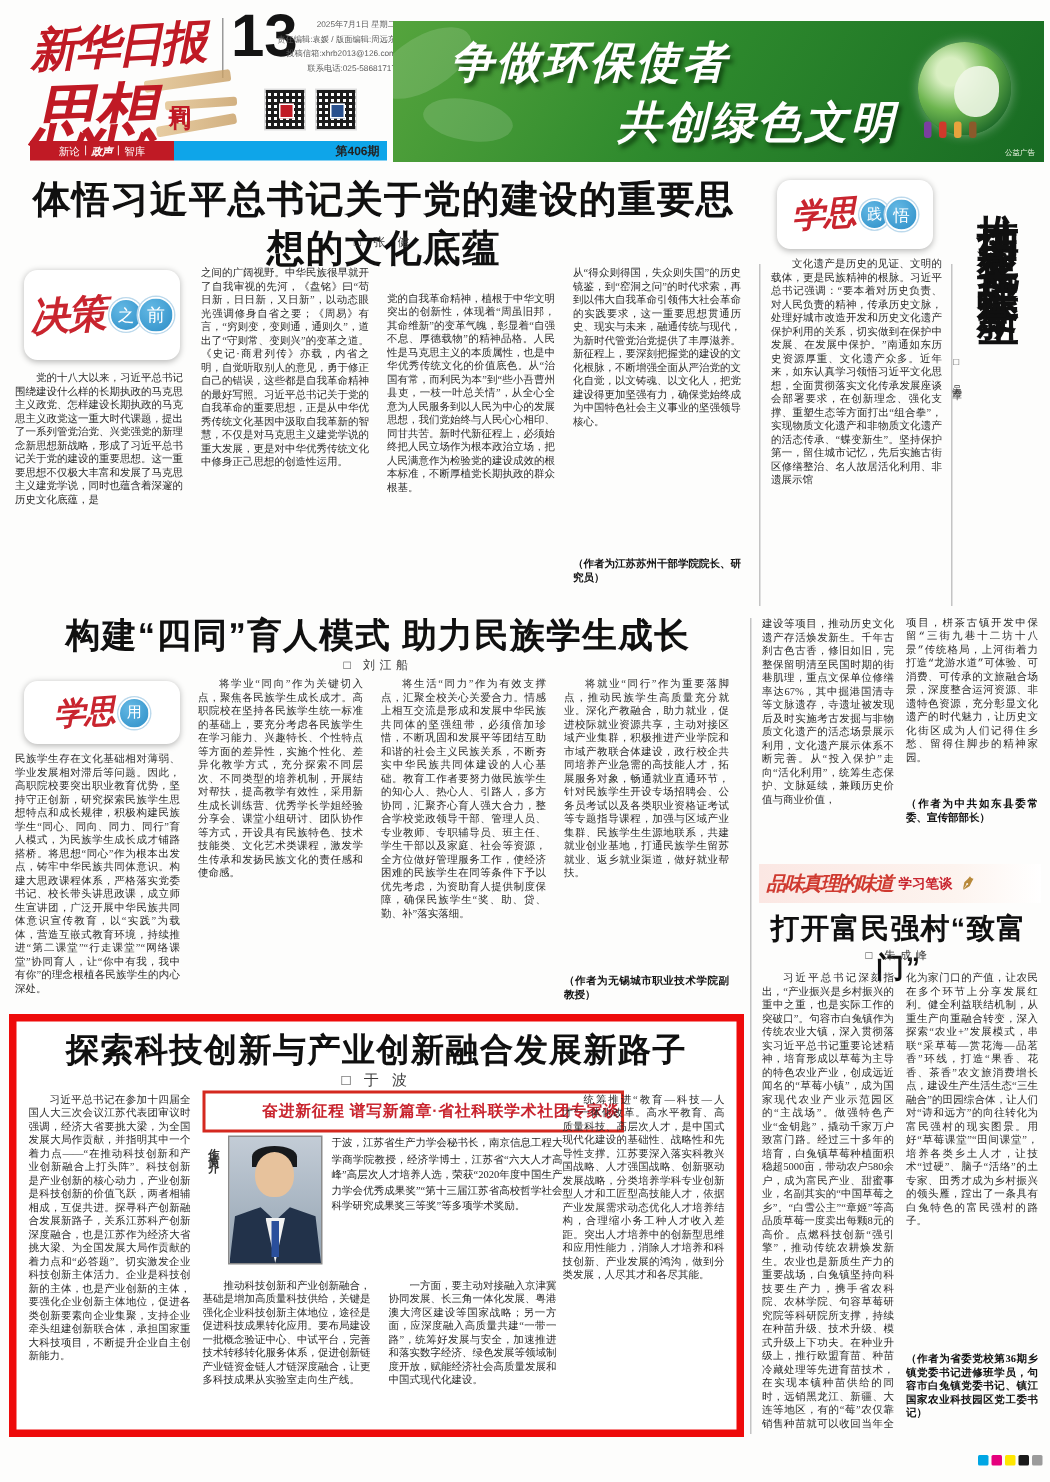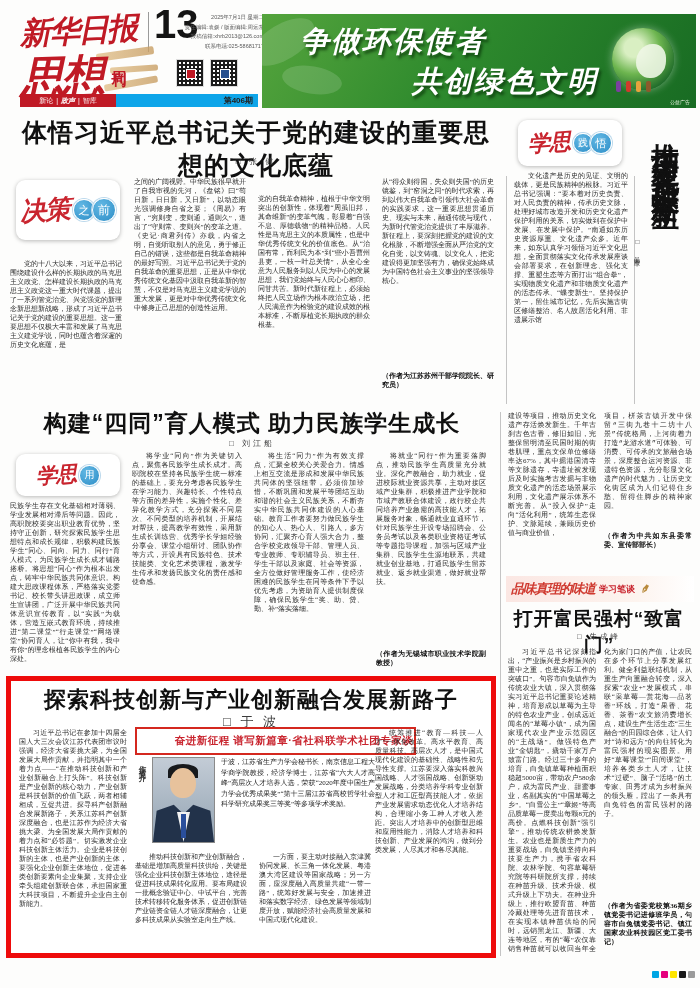--- a/index.html
+++ b/index.html
@@ -149,21 +149,21 @@
 
   <div class="abs headline" style="left:10px;top:116px;width:492px;font-size:25px;">体悟习近平总书记关于党的建设的重要思想的文化底蕴</div>
   <div class="abs byline" style="left:10px;top:156px;width:492px;">□ 张 健</div>
 
   <div class="abs stamp" style="left:16px;top:180px;width:104px;height:60px;">
     <span class="stamp-script" style="font-size:26px;">决策</span>
     <span class="stamp-circle" style="width:20px;height:20px;font-size:11px;margin-left:2px;">之</span>
     <span class="stamp-circle" style="width:22px;height:22px;font-size:12px;margin-left:-4px;">前</span>
   </div>
 
-  <div class="abs col ind" style="left:10px;top:248px;width:112px;height:156px;margin-top:12px;">党的十八大以来，习近平总书记围绕建设什么样的长期执政的马克思主义政党、怎样建设长期执政的马克思主义政党这一重大时代课题，提出了一系列管党治党、兴党强党的新理念新思想新战略，形成了习近平总书记关于党的建设的重要思想。这一重要思想不仅极大丰富和发展了马克思主义建党学说，同时也蕴含着深邃的历史文化底蕴，是</div>
+  <div class="abs col ind" style="left:10px;top:248px;width:112px;height:156px;">党的十八大以来，习近平总书记围绕建设什么样的长期执政的马克思主义政党、怎样建设长期执政的马克思主义政党这一重大时代课题，提出了一系列管党治党、兴党强党的新理念新思想新战略，形成了习近平总书记关于党的建设的重要思想。这一重要思想不仅极大丰富和发展了马克思主义建党学说，同时也蕴含着深邃的历史文化底蕴，是</div>
   <div class="abs col" style="left:134px;top:178px;width:112px;height:226px;">之间的广阔视野。中华民族很早就开了自我审视的先河，《盘铭》曰“苟日新，日日新，又日新”，以动态眼光强调修身自省之要；《周易》有言，“穷则变，变则通，通则久”，道出了“守则常、变则兴”的变革之道。《史记·商君列传》亦载，内省之明，自觉听取别人的意见，勇于修正自己的错误，这些都是自我革命精神的最好写照。习近平总书记关于党的自我革命的重要思想，正是从中华优秀传统文化基因中汲取自我革新的智慧，不仅是对马克思主义建党学说的重大发展，更是对中华优秀传统文化中修身正己思想的创造性运用。</div>
   <div class="abs col" style="left:258px;top:178px;width:112px;height:226px;margin-top:17px;">党的自我革命精神，植根于中华文明突出的创新性，体现着“周虽旧邦，其命维新”的变革气魄，彰显着“自强不息、厚德载物”的精神品格。人民性是马克思主义的本质属性，也是中华优秀传统文化的价值底色。从“治国有常，而利民为本”到“些小吾曹州县吏，一枝一叶总关情”，从全心全意为人民服务到以人民为中心的发展思想，我们党始终与人民心心相印、同甘共苦。新时代新征程上，必须始终把人民立场作为根本政治立场，把人民满意作为检验党的建设成效的根本标准，不断厚植党长期执政的群众根基。</div>
   <div class="abs col" style="left:382px;top:178px;width:112px;height:192px;">从“得众则得国，失众则失国”的历史镜鉴，到“窑洞之问”的时代求索，再到以伟大自我革命引领伟大社会革命的实践要求，这一重要思想贯通历史、现实与未来，融通传统与现代，为新时代管党治党提供了丰厚滋养。新征程上，要深刻把握党的建设的文化根脉，不断增强全面从严治党的文化自觉，以文铸魂、以文化人，把党建设得更加坚强有力，确保党始终成为中国特色社会主义事业的坚强领导核心。</div>
   <div class="abs attrib" style="left:382px;top:372px;width:112px;height:30px;">（作者为江苏苏州干部学院院长、研究员）</div>
 
   <div class="abs vline" style="left:506px;top:176px;height:228px;"></div>
 
   <div class="abs stamp" style="left:518px;top:120px;width:104px;height:46px;">
     <span class="stamp-script" style="font-size:22px;">学思</span>
     <span class="stamp-circle" style="width:18px;height:18px;font-size:10px;margin-left:2px;">践</span>
@@ -207,21 +207,21 @@
   <div class="abs col ind" style="left:508px;top:648px;width:88px;height:306px;">习近平总书记深刻指出，“产业振兴是乡村振兴的重中之重，也是实际工作的突破口”。句容市白兔镇作为传统农业大镇，深入贯彻落实习近平总书记重要论述精神，培育形成以草莓为主导的特色农业产业，创成远近闻名的“草莓小镇”，成为国家现代农业产业示范园区的“主战场”。做强特色产业“金钥匙”，撬动千家万户致富门路。经过三十多年的培育，白兔镇草莓种植面积稳超5000亩，带动农户580余户，成为富民产业、甜蜜事业，名副其实的“中国草莓之乡”。“白雪公主”“章姬”等高品质草莓一度卖出每颗8元的高价。点燃科技创新“强引擎”，推动传统农耕焕发新生。农业也是新质生产力的重要战场，白兔镇坚持向科技要生产力，携手省农科院、农林学院、句容草莓研究院等科研院所支撑，持续在种苗升级、技术升级、模式升级上下功夫。在种业升级上，推行欧盟育苗、种苗冷藏处理等先进育苗技术，在实现本镇种苗供给的同时，远销黑龙江、新疆、大连等地区，有的“莓”农仅靠销售种苗就可以收回当年全部生产成本。在技术升级上，大力推广全程绿色防控、生物菌肥制肥管理和水肥一体化灌溉等先进技术，如今的温室玻璃大棚，温度、湿度、光照等自动化控制，产量大、品质高、观赏性强。</div>
   <div class="abs col" style="left:604px;top:648px;width:88px;height:252px;">化为家门口的产值，让农民在多个环节上分享发展红利。健全利益联结机制，从重生产向重融合转变，深入探索“农业+”发展模式，串联“采草莓—赏花海—品茗香”环线，打造“果香、花香、茶香”农文旅消费增长点，建设生产生活生态“三生融合”的田园综合体，让人们对“诗和远方”的向往转化为富民强村的现实图景。用好“草莓课堂”“田间课堂”，培养各类乡土人才，让技术“过硬”、脑子“活络”的土专家、田秀才成为乡村振兴的领头雁，蹚出了一条具有白兔特色的富民强村的路子。</div>
   <div class="abs attrib" style="left:604px;top:902px;width:88px;height:56px;">（作者为省委党校第36期乡镇党委书记进修班学员，句容市白兔镇党委书记、镇江国家农业科技园区党工委书记）</div>
 
   <div class="abs" style="left:652px;top:964px;">
     <span class="cmyk-dot" style="background: rgb(0, 166, 228);"></span><span class="cmyk-dot" style="background: rgb(229, 0, 125);"></span><span class="cmyk-dot" style="background: rgb(255, 230, 0);"></span><span class="cmyk-dot" style="background: rgb(26, 26, 26);"></span><span class="cmyk-dot" style="background: rgb(155, 155, 155);"></span>
   </div>
 
   <div class="abs redbox">
     <div class="abs headline" style="left:0;top:4px;width:480px;font-size:22px;">探索科技创新与产业创新融合发展新路子</div>
-    <div class="abs byline" style="left:0;top:32px;width:480px;font-size:13px;">□ 于 波</div>
+    <div class="abs byline" style="left:0;top:32px;width:480px;font-size:10px;">□ 于 波</div>
 
     <div class="abs col ind" style="left:8px;top:48px;width:108px;height:216px;">习近平总书记在参加十四届全国人大三次会议江苏代表团审议时强调，经济大省要挑大梁，为全国发展大局作贡献，并指明其中一个着力点——“在推动科技创新和产业创新融合上打头阵”。科技创新是产业创新的核心动力，产业创新是科技创新的价值飞跃，两者相辅相成，互促共进。探寻科产创新融合发展新路子，关系江苏科产创新深度融合，也是江苏作为经济大省挑大梁、为全国发展大局作贡献的着力点和“必答题”。切实激发企业科技创新主体活力。企业是科技创新的主体，也是产业创新的主体，要强化企业创新主体地位，促进各类创新要素向企业集聚，支持企业牵头组建创新联合体，承担国家重大科技项目，不断提升企业自主创新能力。</div>
 
     <div class="feature-box">奋进新征程 谱写新篇章·省社科联学术社团专家谈</div>
     <div class="profile-label">作者简介</div>
 
     <div class="photo">
       <div class="hair"></div>
       <div class="head"></div>
       <div class="suit"></div>

